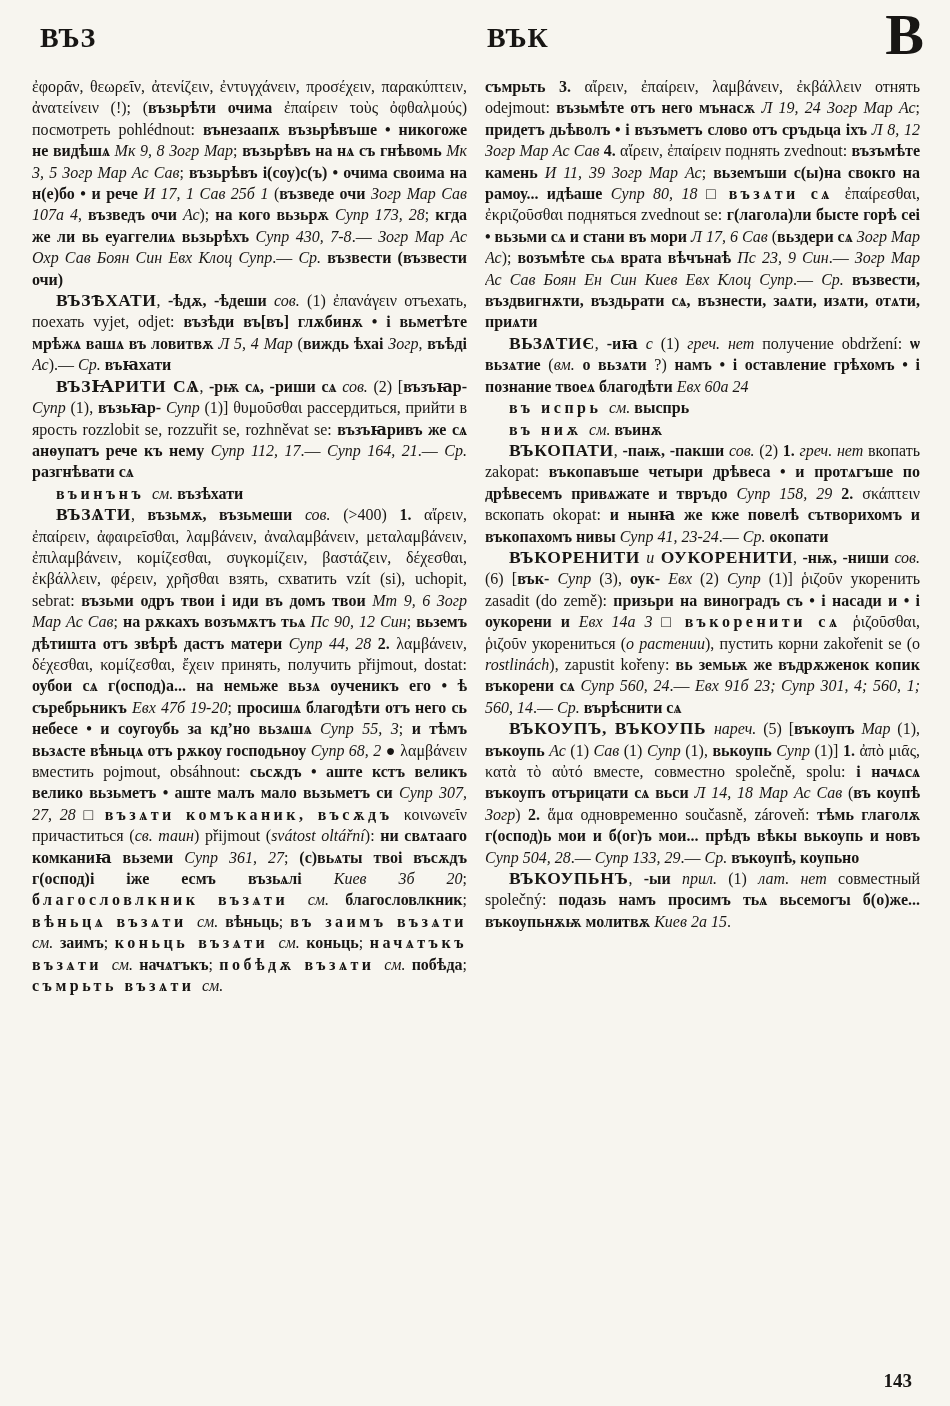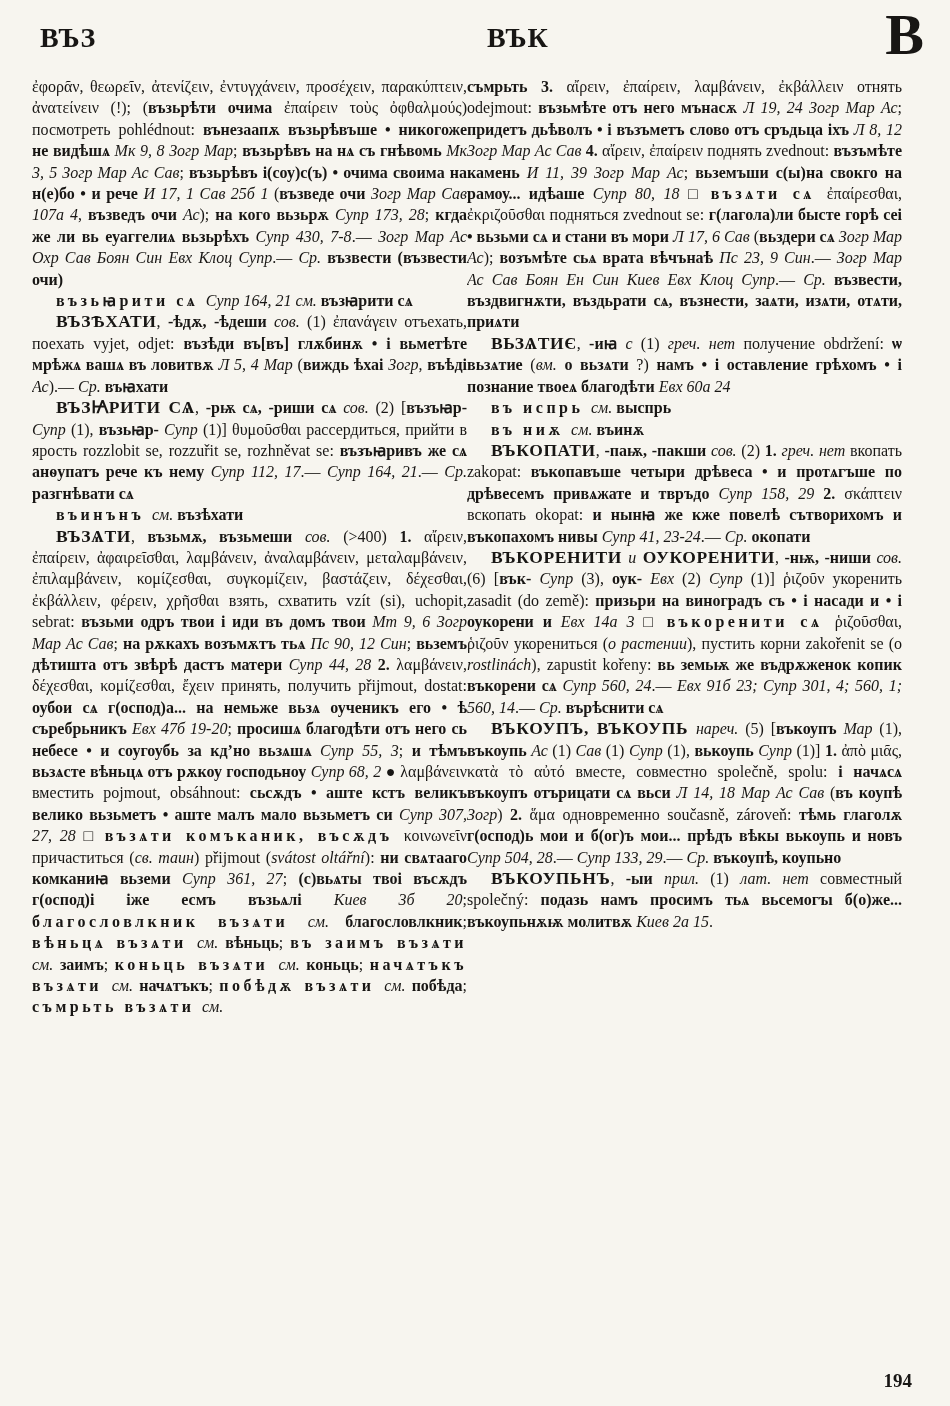--- a/index.html
+++ b/index.html
@@ -20,21 +20,21 @@
     position:absolute;left:487px;top:22px;
     font-weight:bold;font-size:28px;letter-spacing:1px;text-align:right;
   }
   .corner-letter{
     position:absolute;right:26px;top:6px;
     font-weight:bold;font-size:58px;line-height:58px;
   }
   .columns{
     display:flex;
     padding:4px 30px 0 32px;
-    font-family:Liberation Serif, serif;
+    gap:18px;
   }
   .col{
     width:435px;
     height:1290px;
     overflow:hidden;
     text-align:justify;
     font-size:16px;
     line-height:21.4px;
   }
   .para{margin:0;}
@@ -58,33 +58,32 @@
 
   <div class="running-head">
     <span class="guide-left">ВЪЗ</span>
     <span class="guide-center">ВЪК</span>
     <span class="corner-letter">В</span>
   </div>
 
   <div class="columns">
     <div class="col">
         <p class="para"><span class="s-g">ἐφορᾶν, θεωρεῖν, ἀτενίζειν, ἐντυγχάνειν, προσέχειν, παρακύπτειν, ἀνατείνειν (!); (</span><span class="s-c">възьрѣти очима</span><span class="s-g"> ἐπαίρειν τοὺς ὀφθαλμούς) </span><span class="s-r">посмотреть pohlédnout: </span><span class="s-c">вънезаапѫ възьрѣвъше • никогоже не видѣшѧ </span><span class="s-i">Мк 9, 8 Зогр Мар</span><span class="s-r">; </span><span class="s-c">възьрѣвъ на нѧ съ гнѣвомь </span><span class="s-i">Мк 3, 5 Зогр Мар Ас Сав</span><span class="s-r">; </span><span class="s-c">възьрѣвъ і(соу)с(ъ) • очима своима на н(е)бо • и рече </span><span class="s-i">И 17, 1 Сав 25б 1</span><span class="s-r"> (</span><span class="s-c">възведе очи </span><span class="s-i">Зогр Мар Сав 107а 4</span><span class="s-r">, </span><span class="s-c">възведъ очи </span><span class="s-i">Ас</span><span class="s-r">); </span><span class="s-c">на кого вьзьрѫ </span><span class="s-i">Супр 173, 28</span><span class="s-r">; </span><span class="s-c">кгда же ли вь еуаггелиѧ вьзьрѣхъ </span><span class="s-i">Супр 430, 7-8</span><span class="s-r">.— </span><span class="s-i">Зогр Мар Ас Охр Сав Боян Син Евх Клоц Супр</span><span class="s-r">.— </span><span class="s-i">Ср. </span><span class="s-c">възвести (възвести очи)</span></p>
-        <p class="para indent"><span class="s-sp">възьꙗрити сѧ </span><span class="s-i">Супр 164, 21 см. </span><span class="s-c">възꙗрити сѧ</span></p>
         <p class="para indent"><span class="s-h">ВЪЗѢХАТИ</span><span class="s-r">, </span><span class="s-c">-ѣдѫ, -ѣдеши </span><span class="s-i">сов.</span><span class="s-r"> (1) </span><span class="s-g">ἐπανάγειν </span><span class="s-r">отъехать, поехать vyjet, odjet: </span><span class="s-c">възѣди въ[въ] глѫбинѫ • і вьметѣте мрѣжѧ вашѧ въ ловитвѫ </span><span class="s-i">Л 5, 4 Мар</span><span class="s-r"> (</span><span class="s-c">виждь ѣхаі </span><span class="s-i">Зогр</span><span class="s-r">, </span><span class="s-c">въѣді </span><span class="s-i">Ас</span><span class="s-r">).— </span><span class="s-i">Ср. </span><span class="s-c">въꙗхати</span></p>
         <p class="para indent"><span class="s-h">ВЪЗꙖРИТИ СѦ</span><span class="s-r">, </span><span class="s-c">-рѭ сѧ, -риши сѧ </span><span class="s-i">сов.</span><span class="s-r"> (2) [</span><span class="s-c">възъꙗр- </span><span class="s-i">Супр</span><span class="s-r"> (1), </span><span class="s-c">възьꙗр- </span><span class="s-i">Супр</span><span class="s-r"> (1)] </span><span class="s-g">θυμοῦσθαι </span><span class="s-r">рассердиться, прийти в ярость rozzlobit se, rozzuřit se, rozhněvat se: </span><span class="s-c">възъꙗривъ же сѧ анѳупатъ рече къ нему </span><span class="s-i">Супр 112, 17</span><span class="s-r">.— </span><span class="s-i">Супр 164, 21</span><span class="s-r">.— </span><span class="s-i">Ср. </span><span class="s-c">разгнѣвати сѧ</span></p>
         <p class="para indent"><span class="s-sp">въинънъ </span><span class="s-i">см. </span><span class="s-c">възѣхати</span></p>
         <p class="para indent"><span class="s-h">ВЪЗѦТИ</span><span class="s-r">, </span><span class="s-c">възьмѫ, възьмеши </span><span class="s-i">сов.</span><span class="s-r"> (&gt;400) </span><span class="s-b">1. </span><span class="s-g">αἴρειν, ἐπαίρειν, ἀφαιρεῖσθαι, λαμβάνειν, ἀναλαμβάνειν, μεταλαμβάνειν, ἐπιλαμβάνειν, κομίζεσθαι, συγκομίζειν, βαστάζειν, δέχεσθαι, ἐκβάλλειν, φέρειν, χρῆσθαι </span><span class="s-r">взять, схватить vzít (si), uchopit, sebrat: </span><span class="s-c">възьми одръ твои і иди въ домъ твои </span><span class="s-i">Мт 9, 6 Зогр Мар Ас Сав</span><span class="s-r">; </span><span class="s-c">на рѫкахъ возъмѫтъ тьѧ </span><span class="s-i">Пс 90, 12 Син</span><span class="s-r">; </span><span class="s-c">вьземъ дѣтишта отъ звѣрѣ дастъ матери </span><span class="s-i">Супр 44, 28 </span><span class="s-b">2. </span><span class="s-g">λαμβάνειν, δέχεσθαι, κομίζεσθαι, ἔχειν </span><span class="s-r">принять, получить přijmout, dostat: </span><span class="s-c">оубои сѧ г(оспод)а... на немьже вьзѧ оученикъ его • ѣ съребрьникъ </span><span class="s-i">Евх 47б 19-20</span><span class="s-r">; </span><span class="s-c">просишѧ благодѣти отъ него сь небесе • и соугоубь за кд’но вьзѧшѧ </span><span class="s-i">Супр 55, 3</span><span class="s-r">; </span><span class="s-c">и тѣмъ вьзѧсте вѣньцѧ отъ рѫкоу господьноу </span><span class="s-i">Супр 68, 2</span><span class="s-r"> ● </span><span class="s-g">λαμβάνειν </span><span class="s-r">вместить pojmout, obsáhnout: </span><span class="s-c">сьсѫдъ • аште кстъ великъ велико вьзьметъ • аште малъ мало вьзьметъ си </span><span class="s-i">Супр 307, 27, 28</span><span class="s-r"> □ </span><span class="s-sp">възѧти комъканик, въсѫдъ </span><span class="s-g">κοινωνεῖν </span><span class="s-r">причаститься (</span><span class="s-i">св. таин</span><span class="s-r">) přijmout (</span><span class="s-i">svátost oltářní</span><span class="s-r">): </span><span class="s-c">ни свѧтааго комканиꙗ вьземи </span><span class="s-i">Супр 361, 27</span><span class="s-r">; </span><span class="s-c">(с)вьѧты твоі въсѫдъ г(оспод)і іже есмъ възьѧлі </span><span class="s-i">Киев 3б 20</span><span class="s-r">; </span><span class="s-sp">благословлкник възѧти </span><span class="s-i">см. </span><span class="s-c">благословлкник</span><span class="s-r">; </span><span class="s-sp">вѣньцѧ възѧти </span><span class="s-i">см. </span><span class="s-c">вѣньць</span><span class="s-r">; </span><span class="s-sp">въ заимъ възѧти </span><span class="s-i">см. </span><span class="s-c">заимъ</span><span class="s-r">; </span><span class="s-sp">коньць възѧти </span><span class="s-i">см. </span><span class="s-c">коньць</span><span class="s-r">; </span><span class="s-sp">начѧтъкъ възѧти </span><span class="s-i">см. </span><span class="s-c">начѧтъкъ</span><span class="s-r">; </span><span class="s-sp">побѣдѫ възѧти </span><span class="s-i">см. </span><span class="s-c">побѣда</span><span class="s-r">; </span><span class="s-sp">съмрьть възѧти </span><span class="s-i">см.</span></p>
       </div>
     <div class="col">
         <p class="para"><span class="s-c">съмрьть </span><span class="s-b">3. </span><span class="s-g">αἴρειν, ἐπαίρειν, λαμβάνειν, ἐκβάλλειν </span><span class="s-r">отнять odejmout: </span><span class="s-c">възьмѣте отъ него мънасѫ </span><span class="s-i">Л 19, 24 Зогр Мар Ас</span><span class="s-r">; </span><span class="s-c">придетъ дьѣволъ • і възъметъ слово отъ сръдьца іхъ </span><span class="s-i">Л 8, 12 Зогр Мар Ас Сав </span><span class="s-b">4. </span><span class="s-g">αἴρειν, ἐπαίρειν </span><span class="s-r">поднять zvednout: </span><span class="s-c">възъмѣте камень </span><span class="s-i">И 11, 39 Зогр Мар Ас</span><span class="s-r">; </span><span class="s-c">вьземъши с(ы)на свокго на рамоу... идѣаше </span><span class="s-i">Супр 80, 18</span><span class="s-r"> □ </span><span class="s-sp">възѧти сѧ </span><span class="s-g">ἐπαίρεσθαι, ἐκριζοῦσθαι </span><span class="s-r">подняться zvednout se: </span><span class="s-c">г(лагола)ли бысте горѣ сеі • вьзьми сѧ и стани въ мори </span><span class="s-i">Л 17, 6 Сав</span><span class="s-r"> (</span><span class="s-c">вьздери сѧ </span><span class="s-i">Зогр Мар Ас</span><span class="s-r">); </span><span class="s-c">возъмѣте сьѧ врата вѣчънаѣ </span><span class="s-i">Пс 23, 9 Син</span><span class="s-r">.— </span><span class="s-i">Зогр Мар Ас Сав Боян Ен Син Киев Евх Клоц Супр</span><span class="s-r">.— </span><span class="s-i">Ср. </span><span class="s-c">възвести, въздвигнѫти, въздьрати сѧ, възнести, заѧти, изѧти, отѧти, приѧти</span></p>
         <p class="para indent"><span class="s-h">ВЬЗѦТИЄ</span><span class="s-r">, </span><span class="s-c">-иꙗ </span><span class="s-i">с</span><span class="s-r"> (1) </span><span class="s-i">греч. нет</span><span class="s-r"> получение obdržení: </span><span class="s-c">ѡ вьзѧтие </span><span class="s-r">(</span><span class="s-i">вм. </span><span class="s-c">о вьзѧти </span><span class="s-r">?) </span><span class="s-c">намъ • і оставление грѣхомъ • і познание твоеѧ благодѣти </span><span class="s-i">Евх 60а 24</span></p>
         <p class="para indent"><span class="s-sp">въ испрь </span><span class="s-i">см. </span><span class="s-c">выспрь</span></p>
         <p class="para indent"><span class="s-sp">въ ниѫ </span><span class="s-i">см. </span><span class="s-c">въинѫ</span></p>
         <p class="para indent"><span class="s-h">ВЪКОПАТИ</span><span class="s-r">, </span><span class="s-c">-паѭ, -пакши </span><span class="s-i">сов.</span><span class="s-r"> (2) </span><span class="s-b">1. </span><span class="s-i">греч. нет</span><span class="s-r"> вкопать zakopat: </span><span class="s-c">въкопавъше четыри дрѣвеса • и протѧгъше по дрѣвесемъ привѧжате и твръдо </span><span class="s-i">Супр 158, 29 </span><span class="s-b">2. </span><span class="s-g">σκάπτειν </span><span class="s-r">вскопать okopat: </span><span class="s-c">и нынꙗ же кже повелѣ сътворихомъ и въкопахомъ нивы </span><span class="s-i">Супр 41, 23-24</span><span class="s-r">.— </span><span class="s-i">Ср. </span><span class="s-c">окопати</span></p>
         <p class="para indent"><span class="s-h">ВЪКОРЕНИТИ </span><span class="s-i">и</span><span class="s-h"> ОУКОРЕНИТИ</span><span class="s-r">, </span><span class="s-c">-нѭ, -ниши </span><span class="s-i">сов.</span><span class="s-r"> (6) [</span><span class="s-c">вък- </span><span class="s-i">Супр</span><span class="s-r"> (3), </span><span class="s-c">оук- </span><span class="s-i">Евх</span><span class="s-r"> (2) </span><span class="s-i">Супр</span><span class="s-r"> (1)] </span><span class="s-g">ῥιζοῦν </span><span class="s-r">укоренить zasadit (do země): </span><span class="s-c">призьри на виноградъ съ • і насади и • і оукорени и </span><span class="s-i">Евх 14а 3</span><span class="s-r"> □ </span><span class="s-sp">въкоренити сѧ </span><span class="s-g">ῥιζοῦσθαι, ῥιζοῦν </span><span class="s-r">укорениться (</span><span class="s-i">о растении</span><span class="s-r">), пустить корни zakořenit se (o </span><span class="s-i">rostlinách</span><span class="s-r">), zapustit kořeny: </span><span class="s-c">вь земьѭ же въдрѫженок копик въкорени сѧ </span><span class="s-i">Супр 560, 24</span><span class="s-r">.— </span><span class="s-i">Евх 91б 23; Супр 301, 4; 560, 1; 560, 14</span><span class="s-r">.— </span><span class="s-i">Ср. </span><span class="s-c">върѣснити сѧ</span></p>
         <p class="para indent"><span class="s-h">ВЪКОУПЪ, ВЪКОУПЬ </span><span class="s-i">нареч.</span><span class="s-r"> (5) [</span><span class="s-c">въкоупъ </span><span class="s-i">Мар</span><span class="s-r"> (1), </span><span class="s-c">въкоупь </span><span class="s-i">Ас</span><span class="s-r"> (1) </span><span class="s-i">Сав</span><span class="s-r"> (1) </span><span class="s-i">Супр</span><span class="s-r"> (1), </span><span class="s-c">вькоупь </span><span class="s-i">Супр</span><span class="s-r"> (1)] </span><span class="s-b">1. </span><span class="s-g">ἀπὸ μιᾶς, κατὰ τὸ αὐτό </span><span class="s-r">вместе, совместно společně, spolu: </span><span class="s-c">і начѧсѧ въкоупъ отърицати сѧ вьси </span><span class="s-i">Л 14, 18 Мар Ас Сав</span><span class="s-r"> (</span><span class="s-c">въ коупѣ </span><span class="s-i">Зогр</span><span class="s-r">) </span><span class="s-b">2. </span><span class="s-g">ἅμα </span><span class="s-r">одновременно současně, zároveň: </span><span class="s-c">тѣмь глаголѫ г(оспод)ь мои и б(ог)ъ мои... прѣдъ вѣкы вькоупь и новъ </span><span class="s-i">Супр 504, 28</span><span class="s-r">.— </span><span class="s-i">Супр 133, 29</span><span class="s-r">.— </span><span class="s-i">Ср. </span><span class="s-c">въкоупѣ, коупьно</span></p>
         <p class="para indent"><span class="s-h">ВЪКОУПЬНЪ</span><span class="s-r">, </span><span class="s-c">-ыи </span><span class="s-i">прил.</span><span class="s-r"> (1) </span><span class="s-i">лат. нет</span><span class="s-r"> совместный společný: </span><span class="s-c">подазь намъ просимъ тьѧ вьсемогъı б(о)же... въкоупьнѫѭ молитвѫ </span><span class="s-i">Киев 2а 15</span><span class="s-r">.</span></p>
       </div>
   </div>
 
-  <div class="page-number">194</div>
+  <div class="page-number">143</div>
 
 </div>
 
 </body></html>

